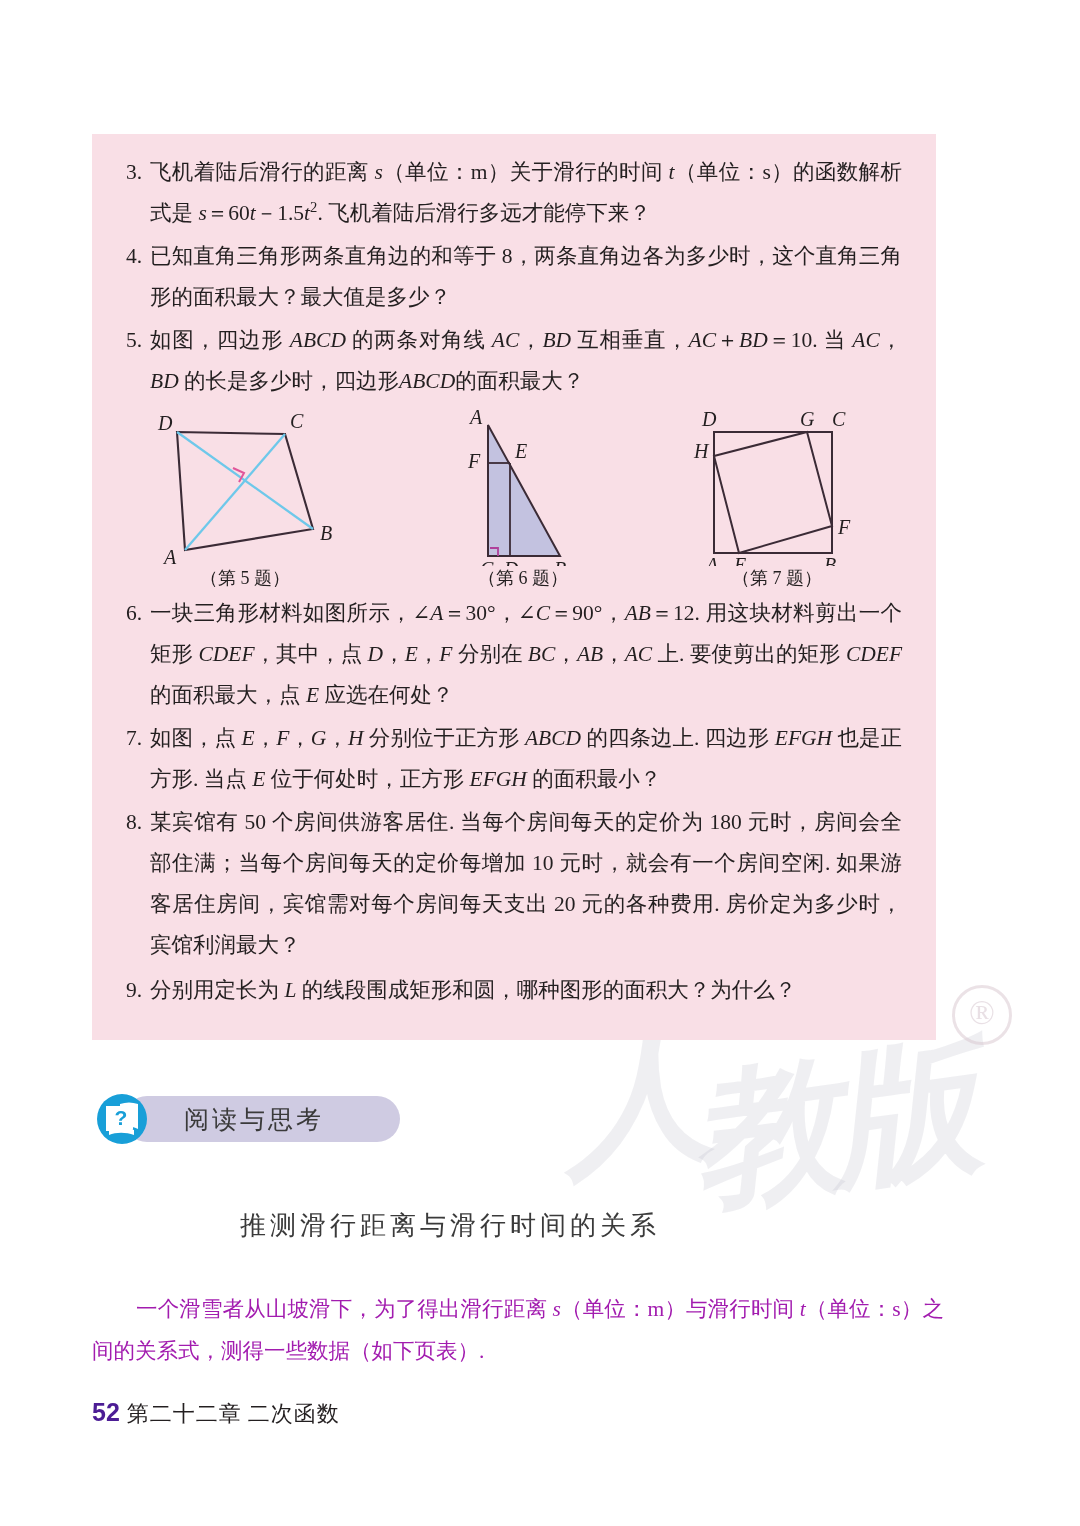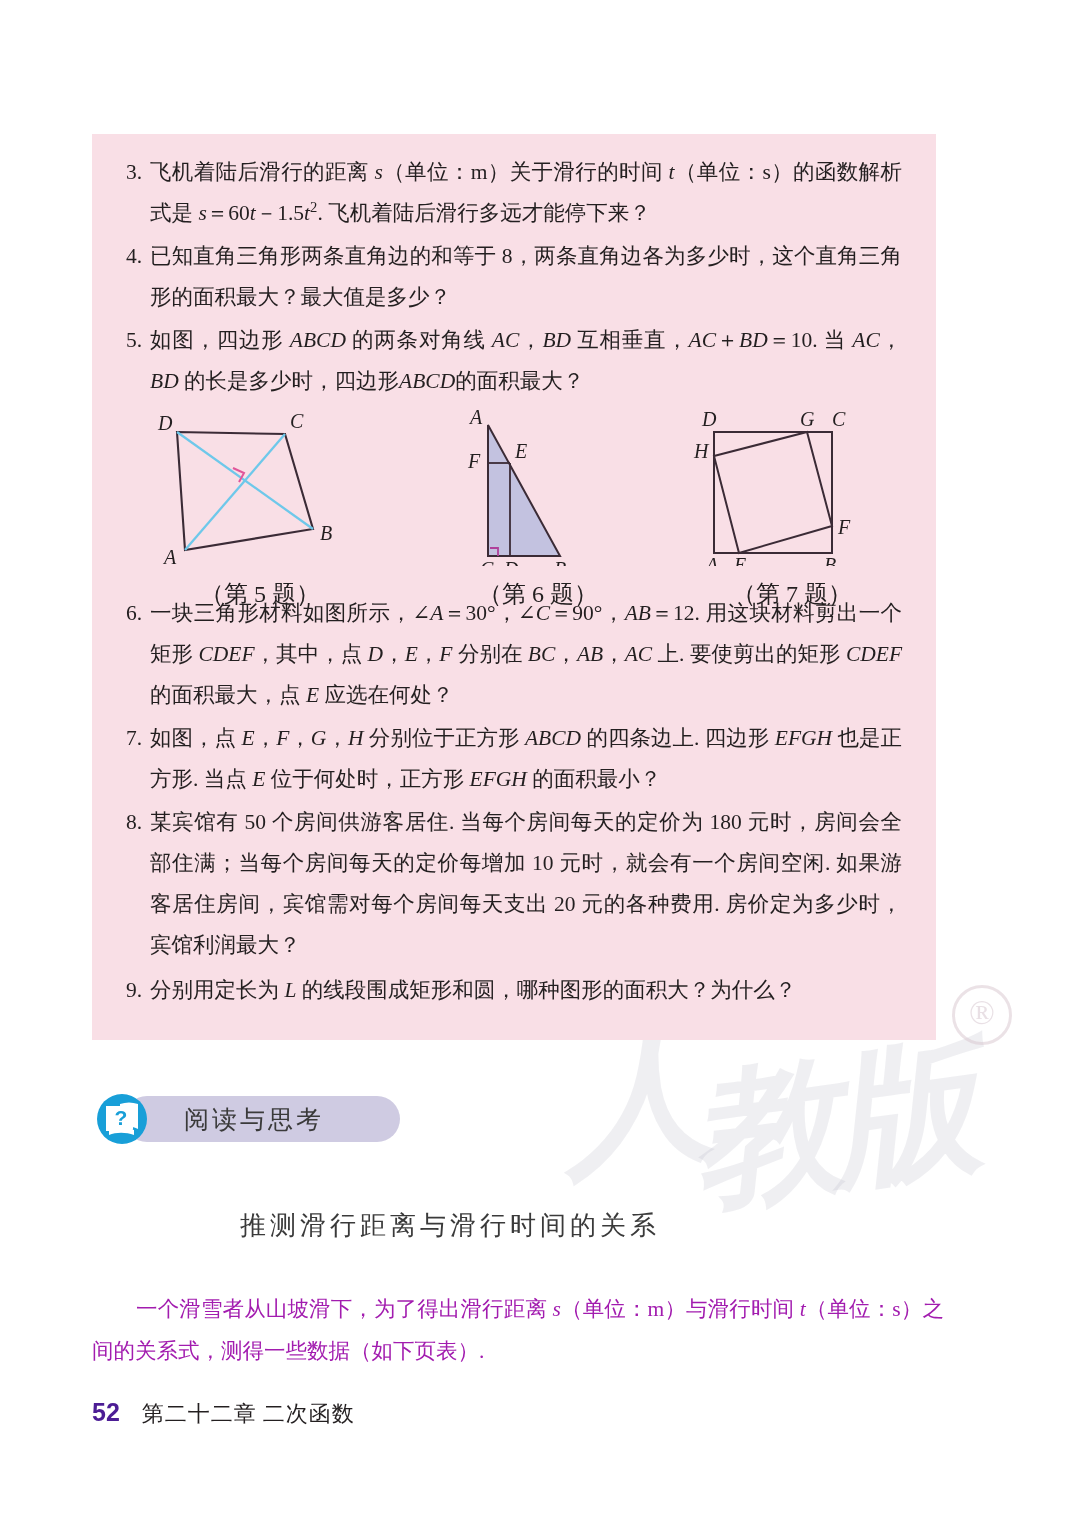--- a/index.html
+++ b/index.html
@@ -97,24 +97,23 @@
   }
 
   
   #figures {
     position: relative;
     height: 185px;
     margin-top: 4px;
   }
   .fig-cap {
     position: absolute;
-    font-size: 24px;
+    font-size: 18px;
     font-family: "Liberation Serif", "DejaVu Serif", serif;
     white-space: nowrap;
-    margin-top: 12px;
   }
 
   
   #reading-badge {
     position: absolute;
     left: 96px;
     top: 1094px;
     height: 50px;
     display: flex;
     align-items: center;
@@ -179,21 +178,21 @@
     align-items: baseline;
     z-index: 2;
   }
   #page-number {
     font-family: "Liberation Sans", "DejaVu Sans", sans-serif;
     font-weight: 700;
     font-size: 25px;
     color: #4c1d95;
   }
   #footer-chapter {
-    margin-left: 22px;
+    margin-left: 7px;
     font-family: "Liberation Serif", "DejaVu Serif", serif;
     font-size: 22px;
     letter-spacing: 1px;
     text-align: center;
   }
   #footer-topic {
     margin-left: 6px;
     font-family: "Liberation Serif", "DejaVu Serif", serif;
     font-size: 22px;
     letter-spacing: 1px;

